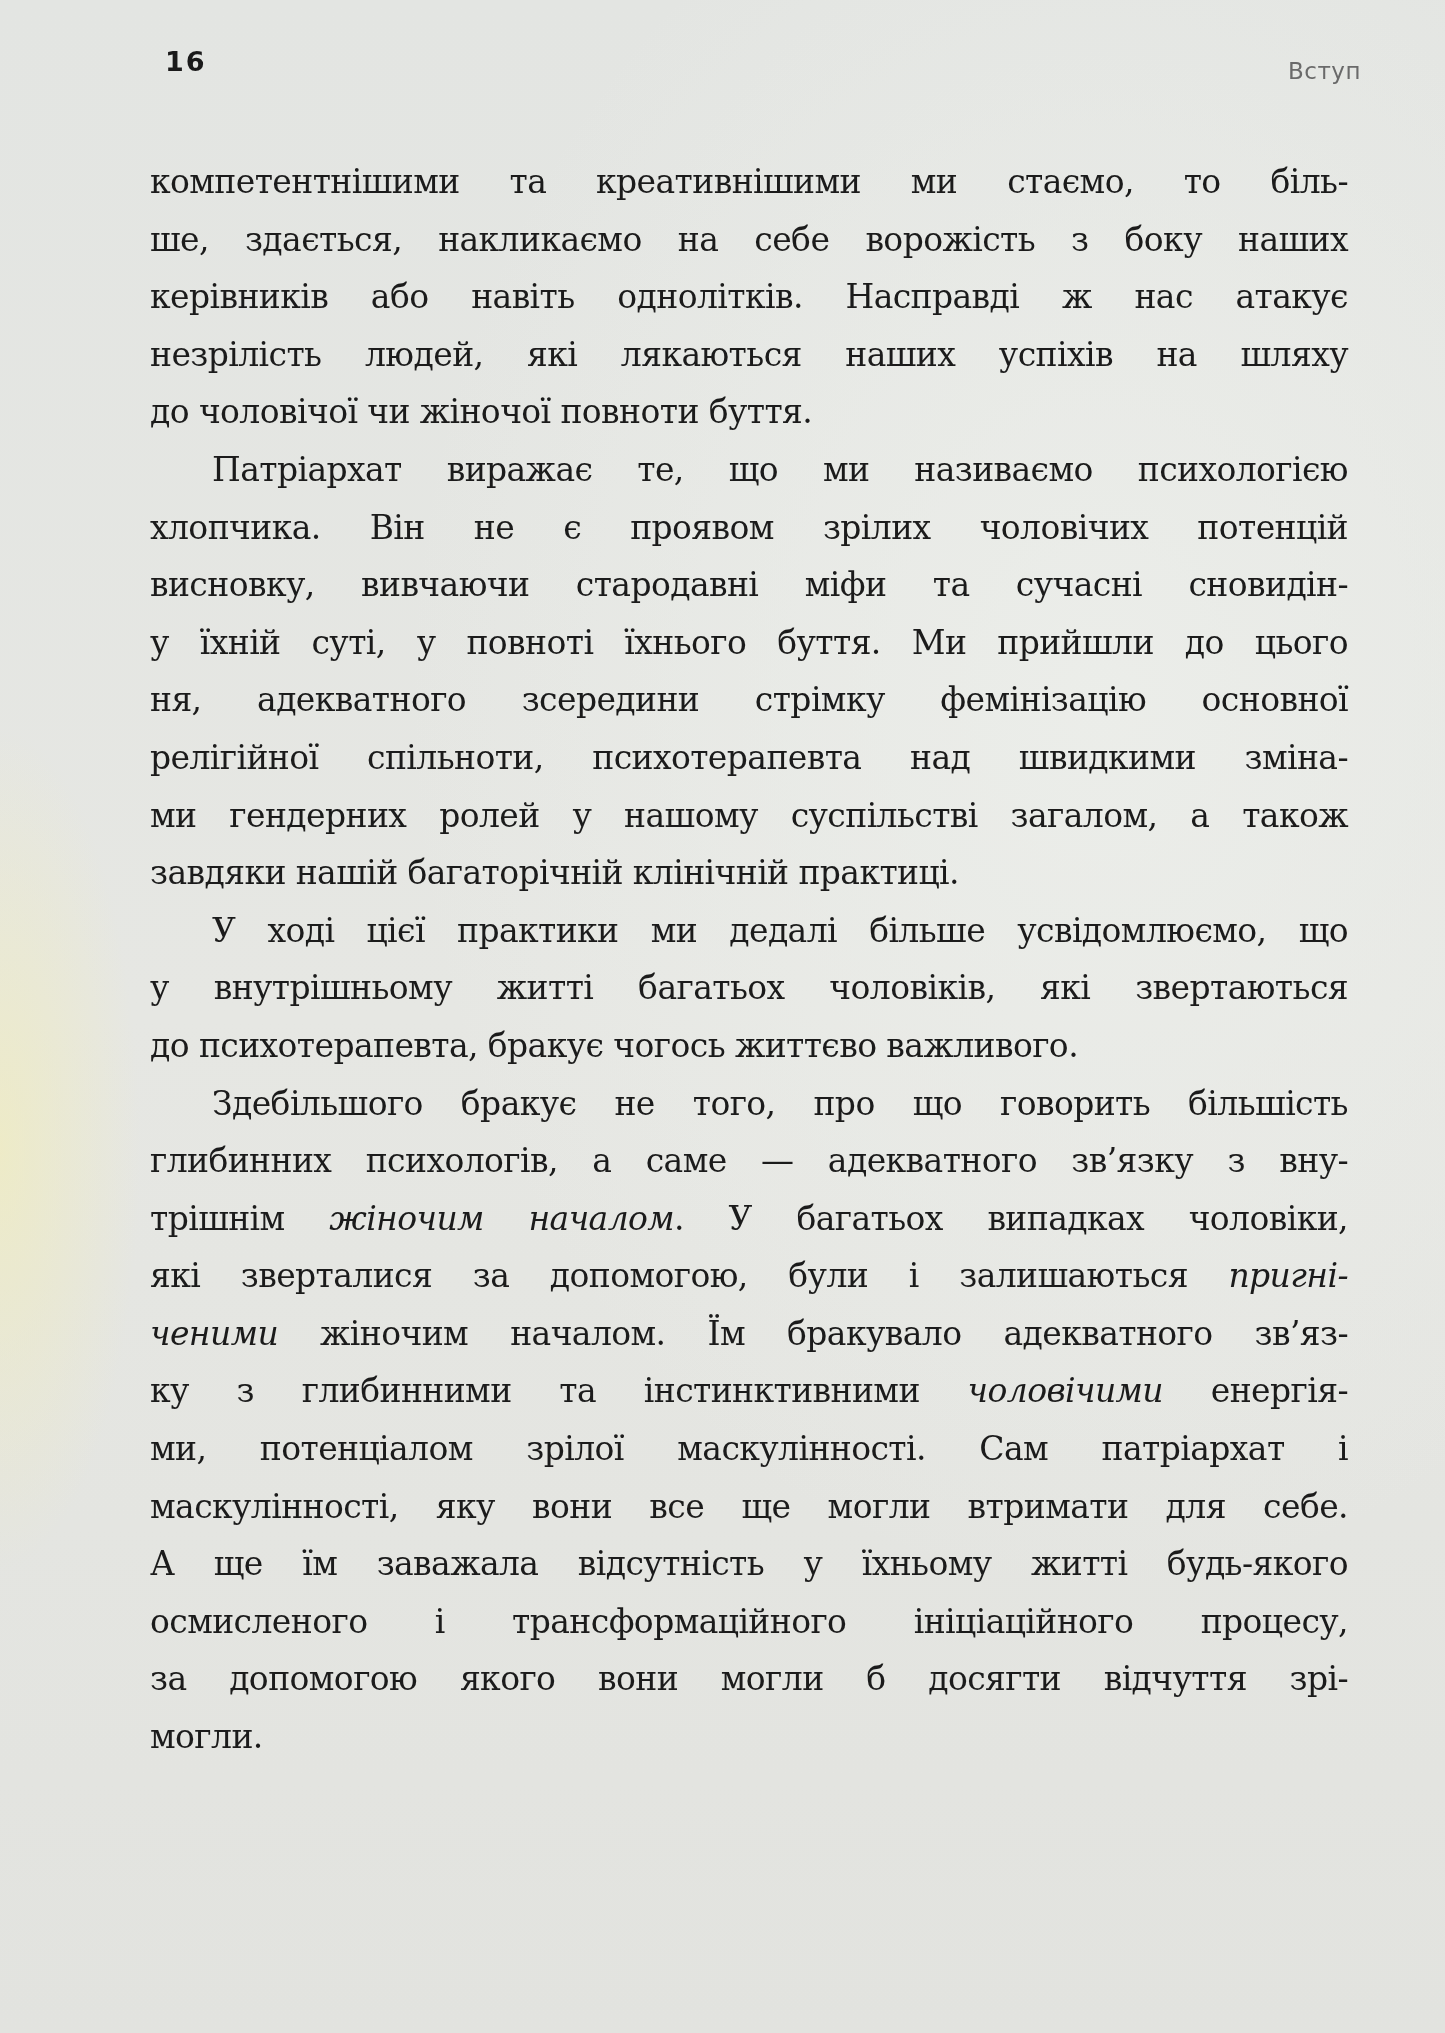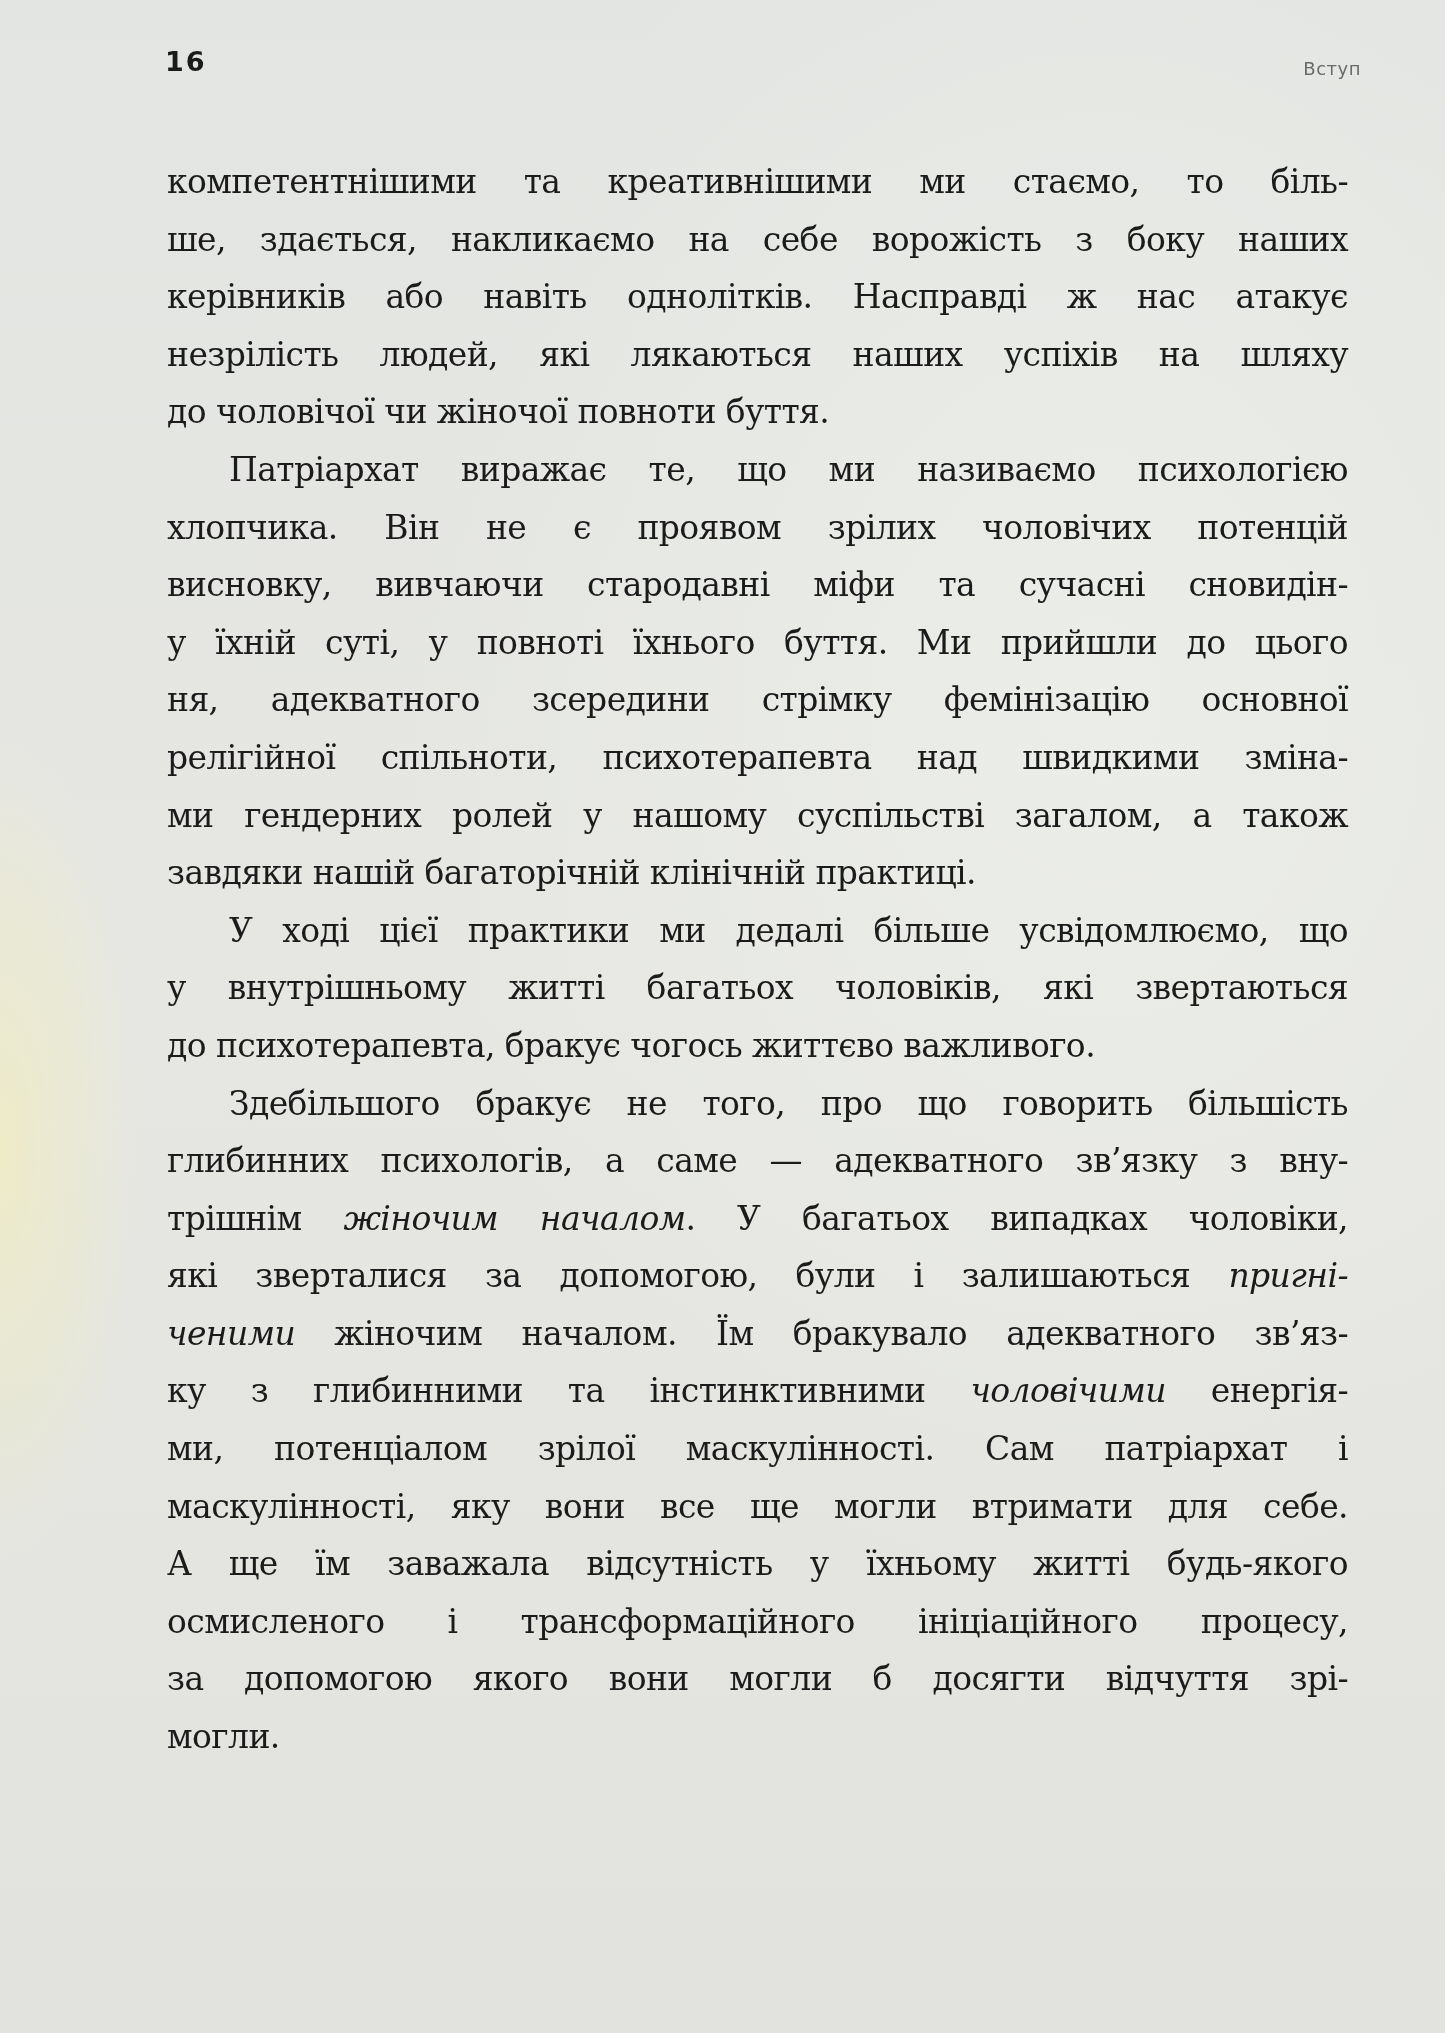--- a/index.html
+++ b/index.html
@@ -37,42 +37,41 @@
       top: 6px;
       font-size: 27px;
       font-weight: bold;
       letter-spacing: 2px;
       color: #1a1a1a;
     }
     .section-title {
       position: absolute;
       right: 0;
       top: 18px;
-      font-size: 18px;
+      font-size: 23px;
       color: #6a6a6a;
       letter-spacing: 0.5px;
     }
     .body-text {
       position: absolute;
       left: 150px;
       top: 153px;
       width: 1198px;
       font-family: "DejaVu Serif", serif;
       font-size: 33px;
       line-height: 57.6px;
       color: #1b1b1b;
     }
     .line {
       display: block;
       white-space: nowrap;
       text-align: justify;
       text-align-last: justify;
       height: 57.6px;
       letter-spacing: -0.6px;
-      margin-left: 17px;
     }
     .line.last {
       text-align-last: left;
     }
     .line.indent {
       padding-left: 62px;
     }
     .line em {
       font-style: italic;
     }

